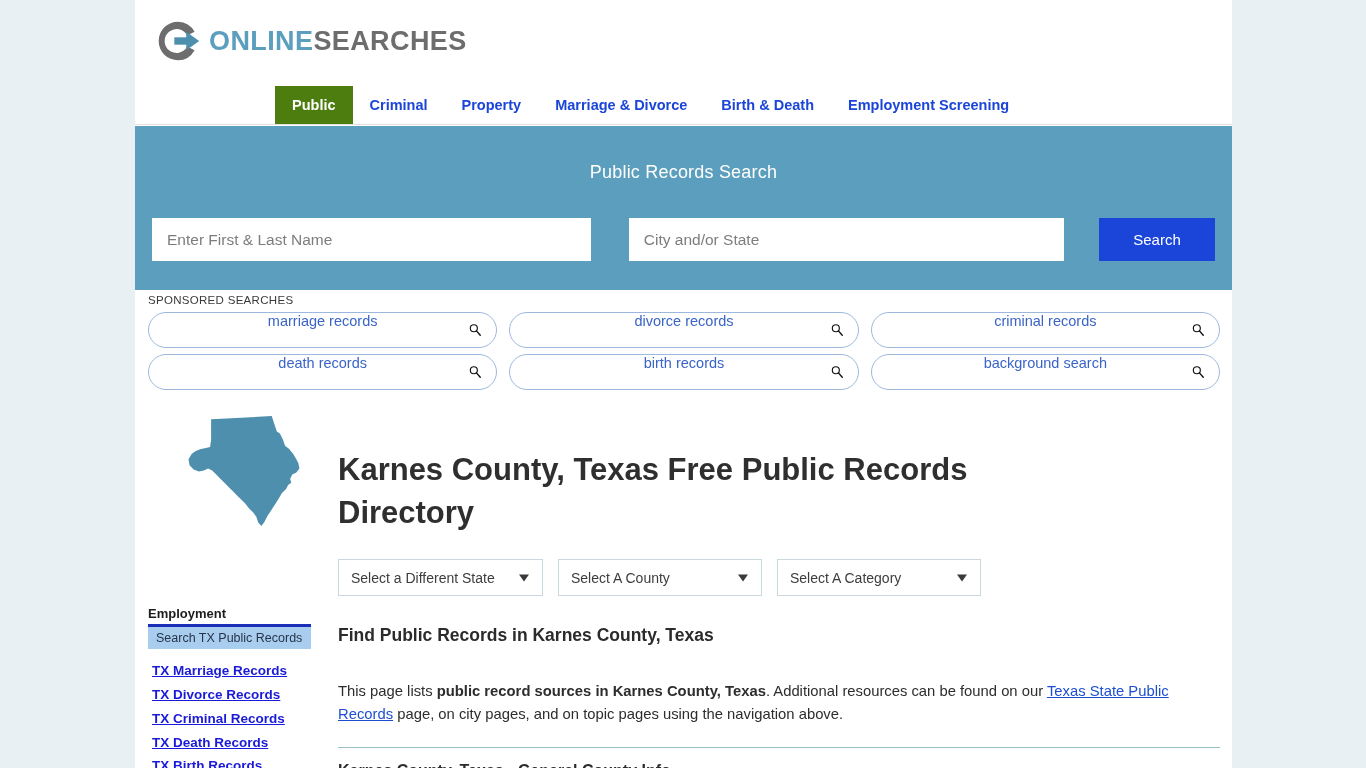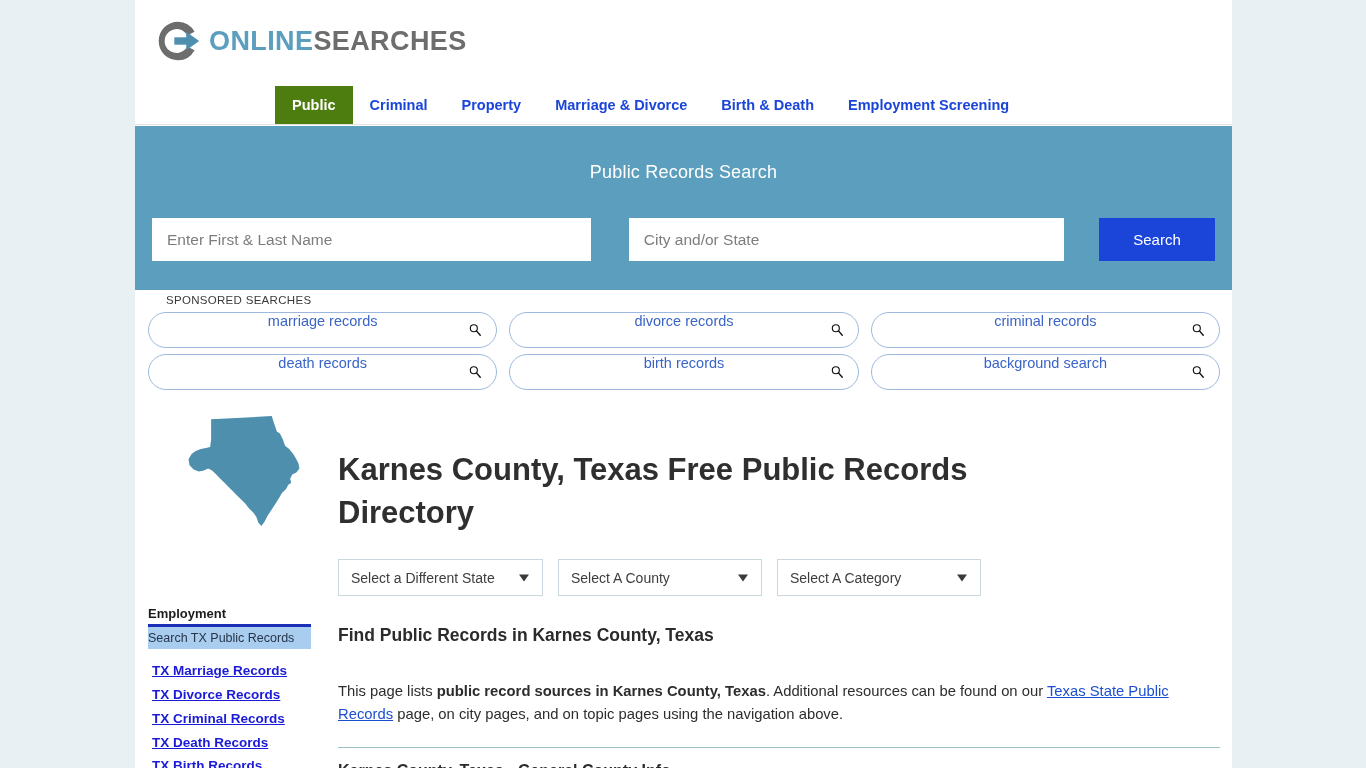--- a/index.html
+++ b/index.html
@@ -132,21 +132,20 @@
     position: absolute;
     left: 13px;
     top: 294px;
     width: 1072px;
   }
   .sponsored-label {
     font-size: 11.5px;
     color: #3a3a3a;
     letter-spacing: 0.3px;
     margin-bottom: 6px;
-    margin-left: 18px;
   }
   .pill-row {
     display: flex;
     gap: 12px;
     margin-bottom: 6px;
   }
   .pill {
     flex: 1;
     height: 36px;
     border: 1px solid #9db8dd;
@@ -238,20 +237,21 @@
   .ad-rule {
     height: 3px;
     background: #1a2fb8;
     margin-bottom: 0;
   }
   .ad-banner {
     background: #a8cdee;
     height: 22px;
     display: flex;
     align-items: center;
+    padding-left: 8px;
     font-size: 12.5px;
     color: #27344a;
     cursor: pointer;
   }
   .ad-links { margin-top: 10px; }
   .ad-link {
     display: block;
     font-size: 13.5px;
     font-weight: bold;
     color: #1a1ad8;

